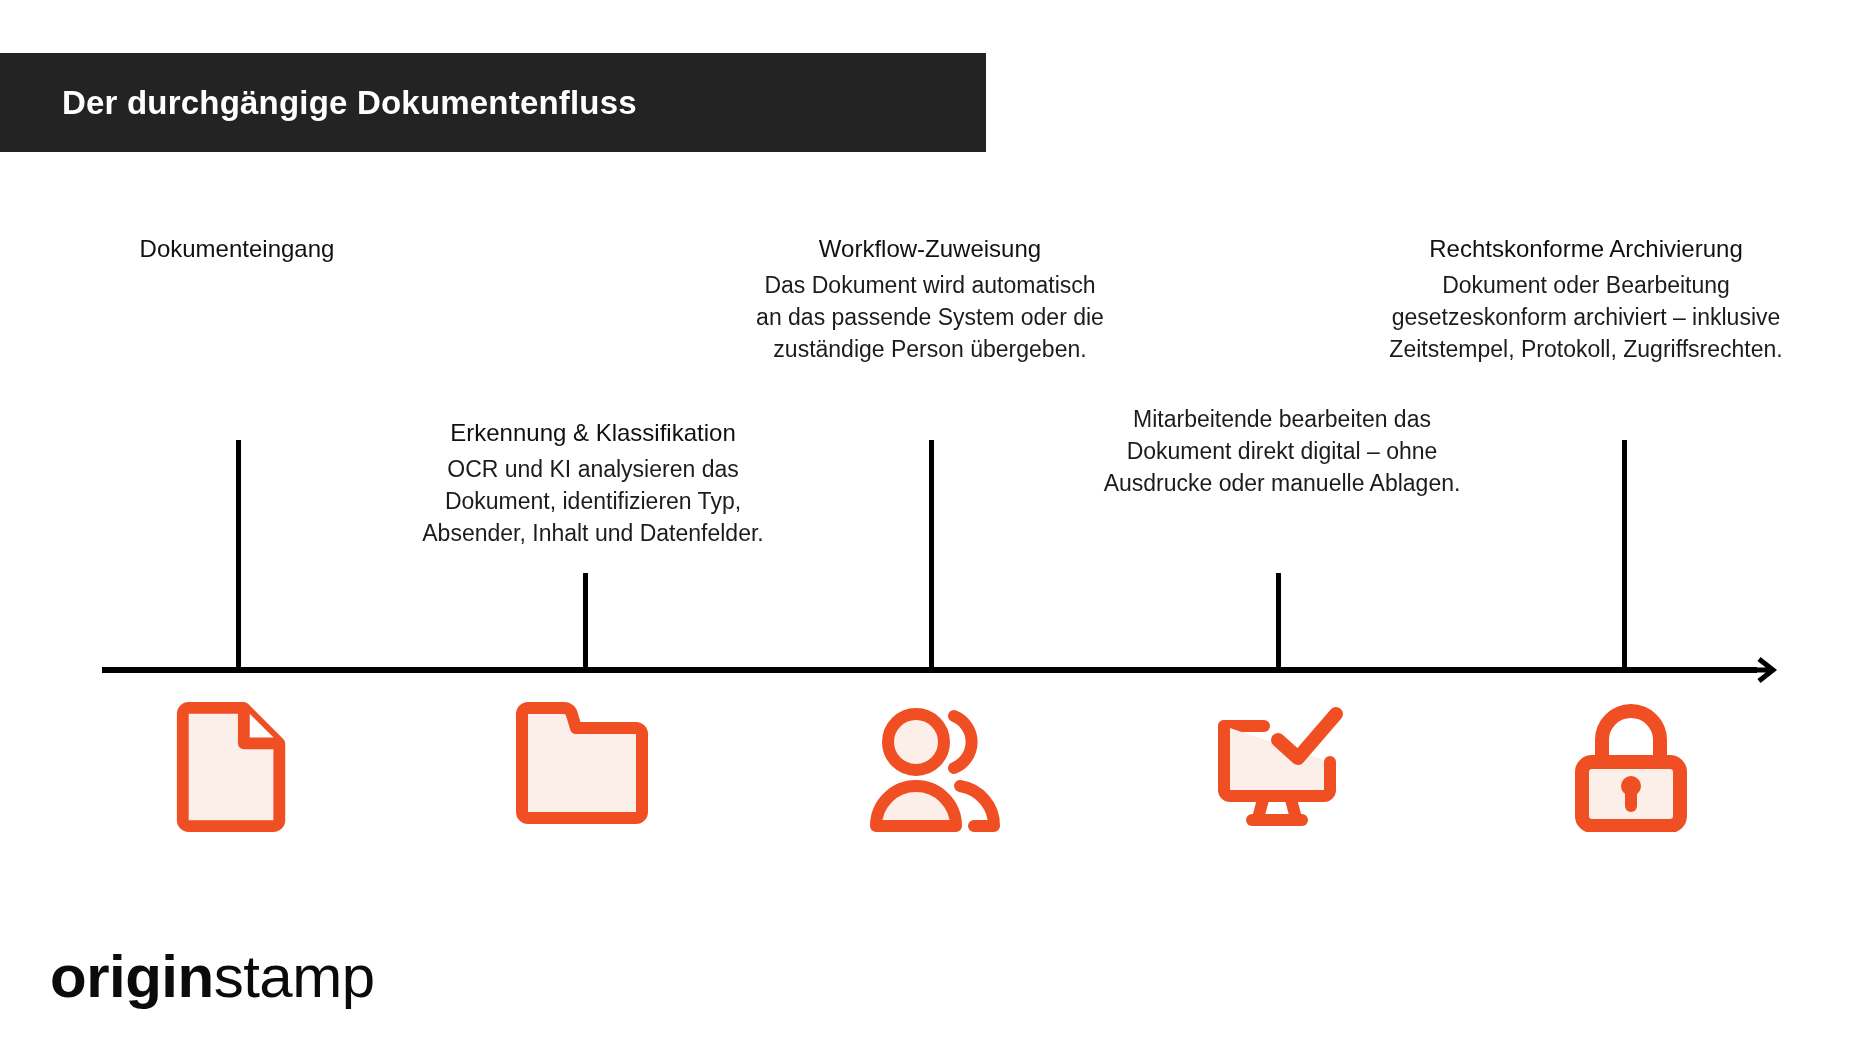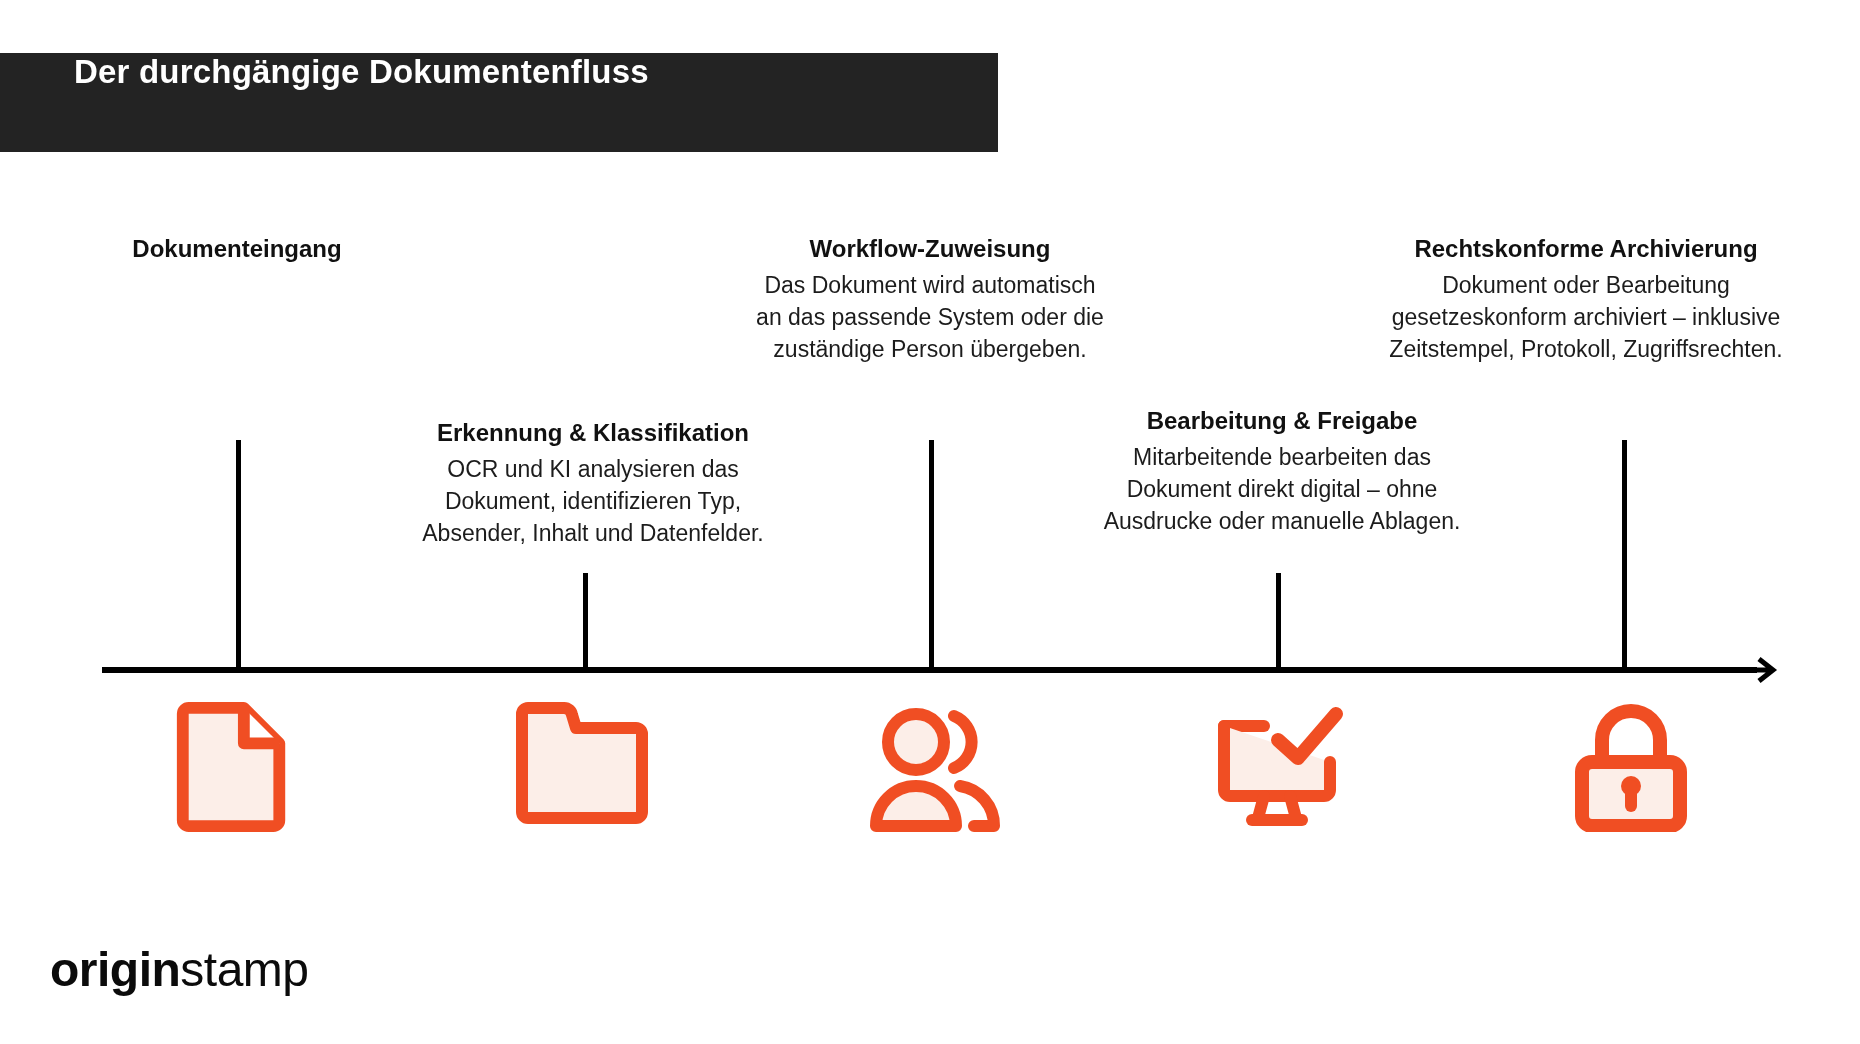--- a/index.html
+++ b/index.html
@@ -19,21 +19,21 @@
 
   
   #title-bar {
     position: absolute;
     left: 0;
     top: 53px;
     width: 986px;
     height: 99px;
     background: #232323;
     display: flex;
-    padding-left: 12px;
+    align-items: center;
   }
   #title-text {
     color: #ffffff;
     font-size: 33px;
     font-weight: bold;
     letter-spacing: 0.2px;
     padding-left: 62px;
   }
 
   
@@ -59,21 +59,21 @@
     bottom: 0;
   }
 
   
   .step-text {
     position: absolute;
     text-align: center;
   }
   .step-title {
     font-size: 24px;
-    font-weight: bold;
+    font-weight: normal;
     line-height: 1.38;
     margin-bottom: 5px;
     color: #111111;
   }
   .step-desc {
     font-size: 23px;
     font-weight: normal;
     line-height: 1.39;
     color: #1c1c1c;
     white-space: pre-line;
@@ -85,21 +85,21 @@
     width: 130px;
     height: 130px;
   }
   .icon-wrap svg { display: block; width: 100%; height: 100%; }
 
   
   #logo {
     position: absolute;
     left: 50px;
     top: 942px;
-    font-size: 48px;
+    font-size: 60px;
     letter-spacing: -0.5px;
     color: #0b0b0b;
     white-space: nowrap;
   }
   #logo-origin { font-weight: bold; }
   #logo-stamp  { font-weight: normal; }
 </style>
 </head>
 <body>
 
@@ -132,21 +132,20 @@
 </div>
 
 <div class="step-text" style="left:713px; top:232px; width:434px;">
   <div class="step-title">Workflow-Zuweisung</div>
   <div class="step-desc">Das Dokument wird automatisch
 an das passende System oder die
 zuständige Person übergeben.</div>
 </div>
 
 <div class="step-text" style="left:1062px; top:404px; width:440px;">
-  <div class="step-title">Bearbeitung &amp; Freigabe</div>
   <div class="step-desc">Mitarbeitende bearbeiten das
 Dokument direkt digital – ohne
 Ausdrucke oder manuelle Ablagen.</div>
 </div>
 
 <div class="step-text" style="left:1344px; top:232px; width:484px;">
   <div class="step-title">Rechtskonforme Archivierung</div>
   <div class="step-desc">Dokument oder Bearbeitung
 gesetzeskonform archiviert – inklusive
 Zeitstempel, Protokoll, Zugriffsrechten.</div>

